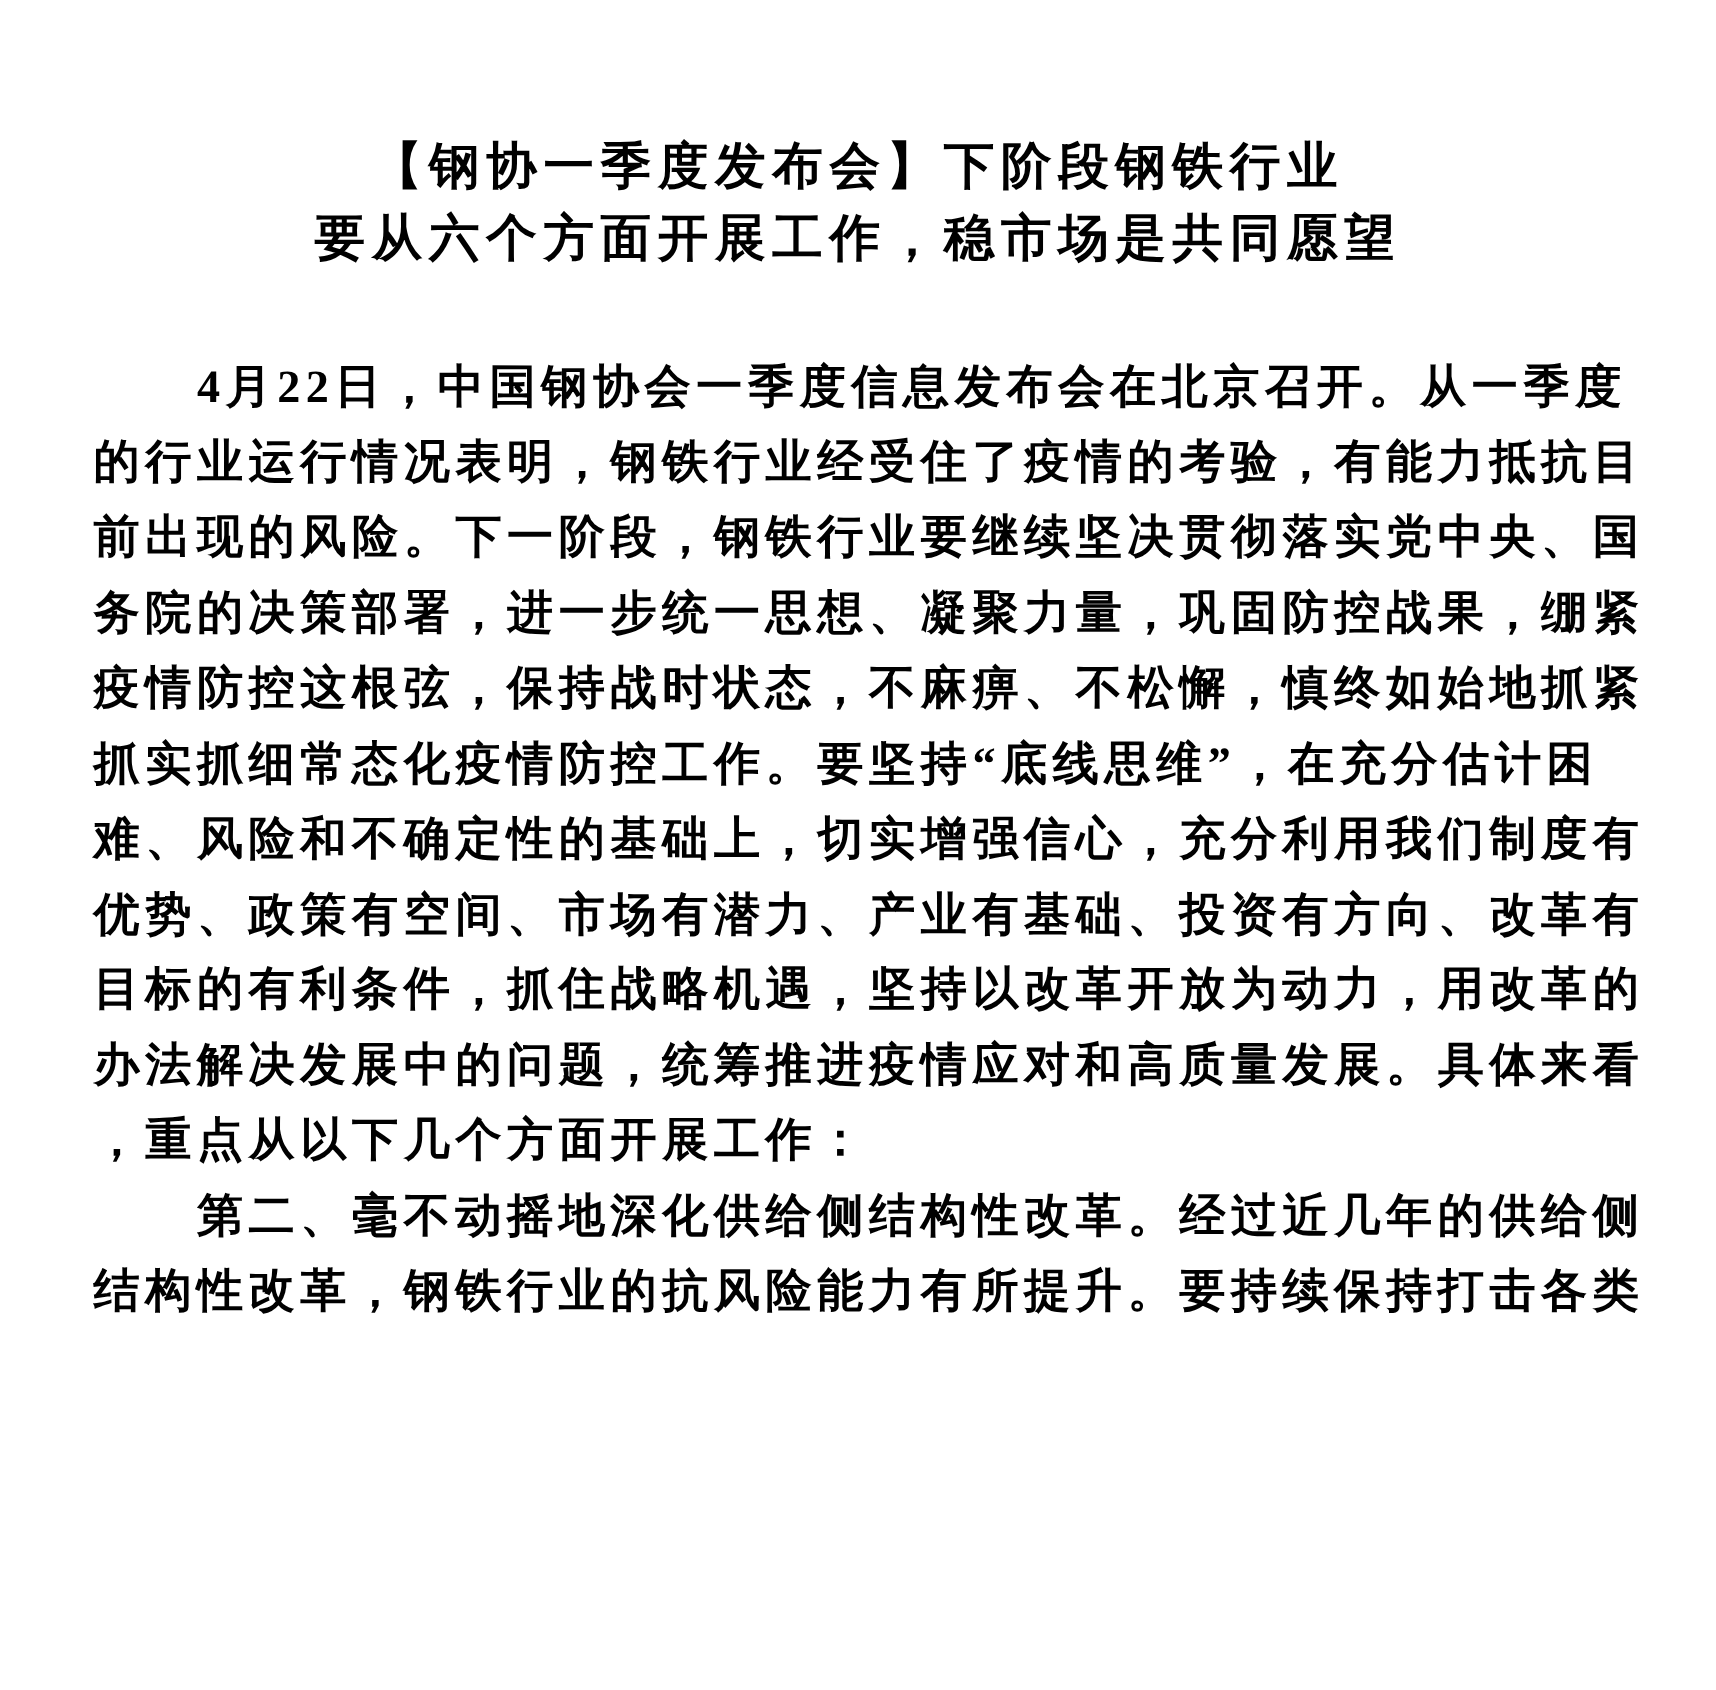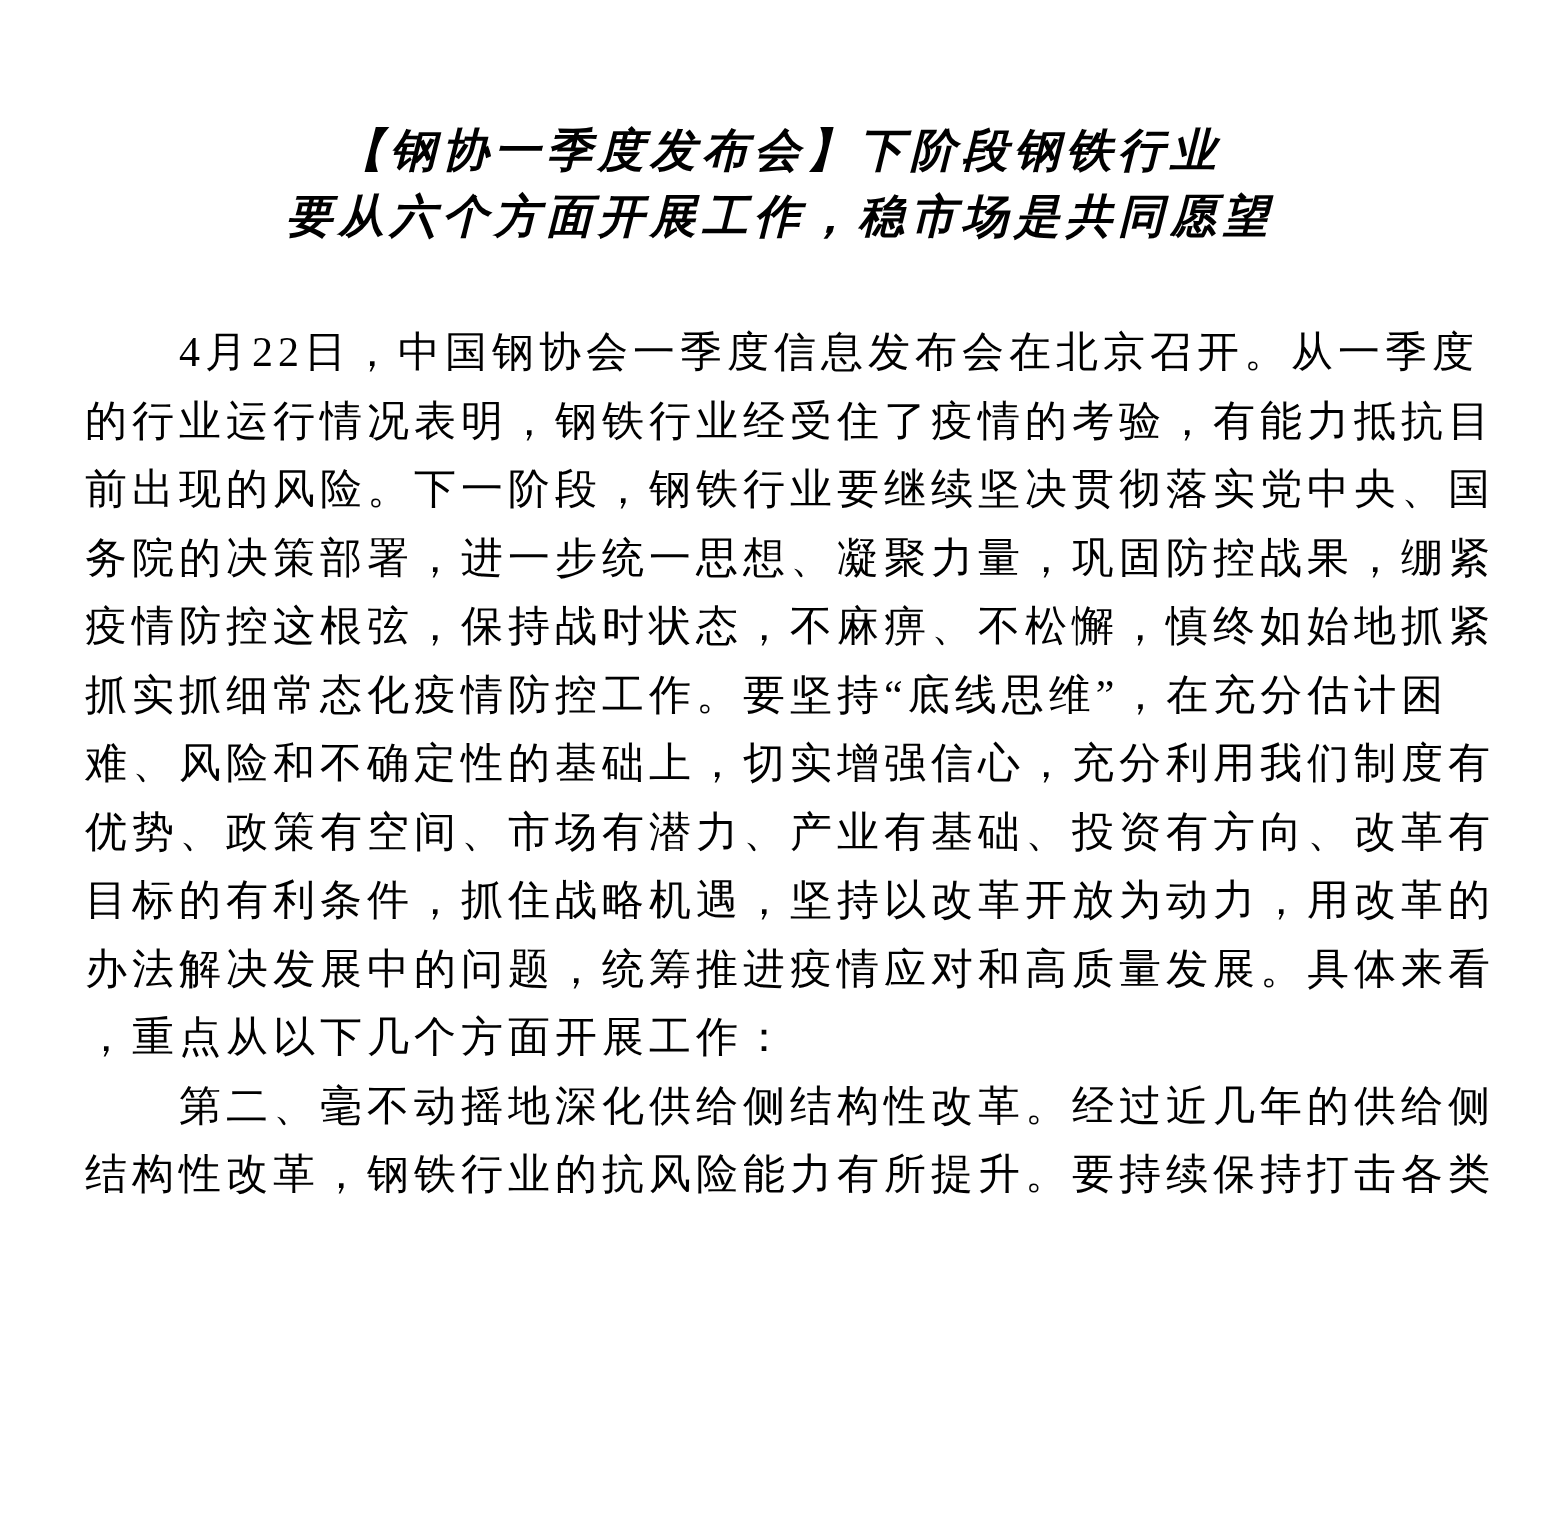--- a/index.html
+++ b/index.html
@@ -21,36 +21,36 @@
     top: 118px;
     left: 0;
     width: 100%;
     margin: 0;
     text-align: center;
     font-size: 46px;
     font-weight: bold;
     line-height: 66px;
     letter-spacing: 6px;
     white-space: pre;
-    font-style: italic;
   }
   .doc-body {
     position: absolute;
     top: 318px;
     left: 85px;
     width: 1440px;
     font-size: 42px;
     line-height: 68.5px;
     letter-spacing: 5px;
   }
   .para {
     margin: 0;
     padding: 0;
     text-indent: 94px;
     white-space: pre;
+    font-weight: bold;
   }
 </style>
 </head>
 <body>
 
 <div class="page">
   <h1 class="doc-title">【钢协一季度发布会】下阶段钢铁行业
 要从六个方面开展工作，稳市场是共同愿望</h1>
   <div class="doc-body">
     <p class="para">4月22日，中国钢协会一季度信息发布会在北京召开。从一季度

